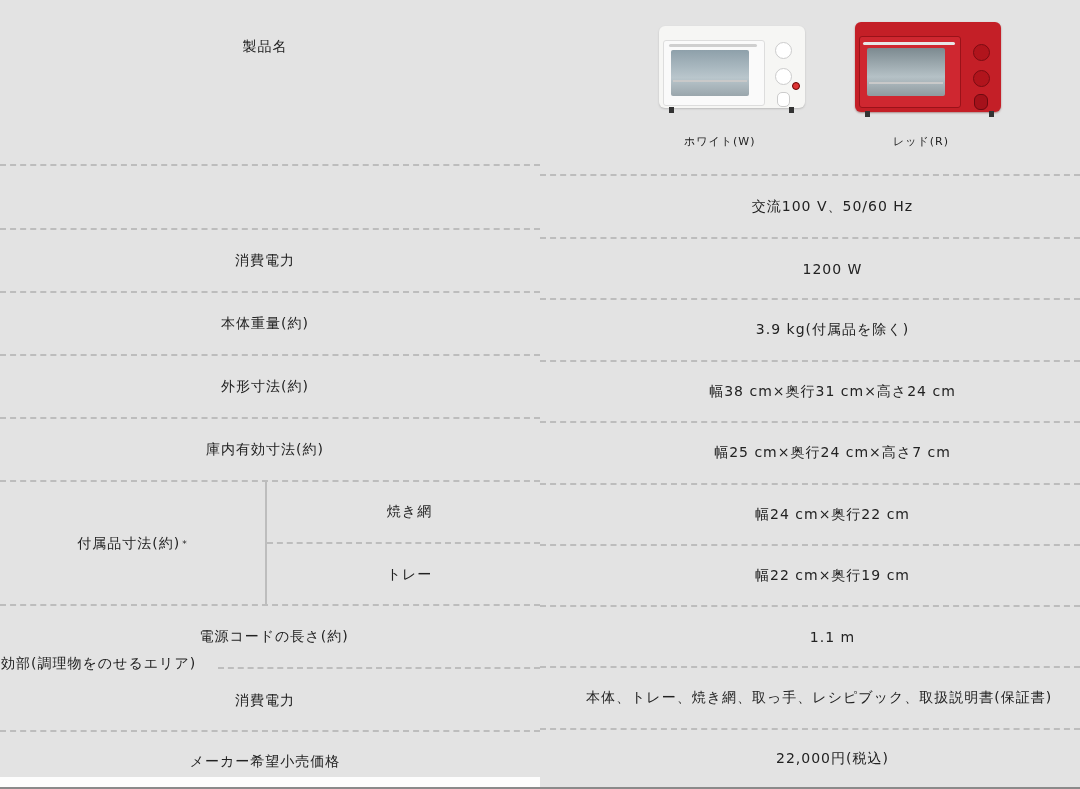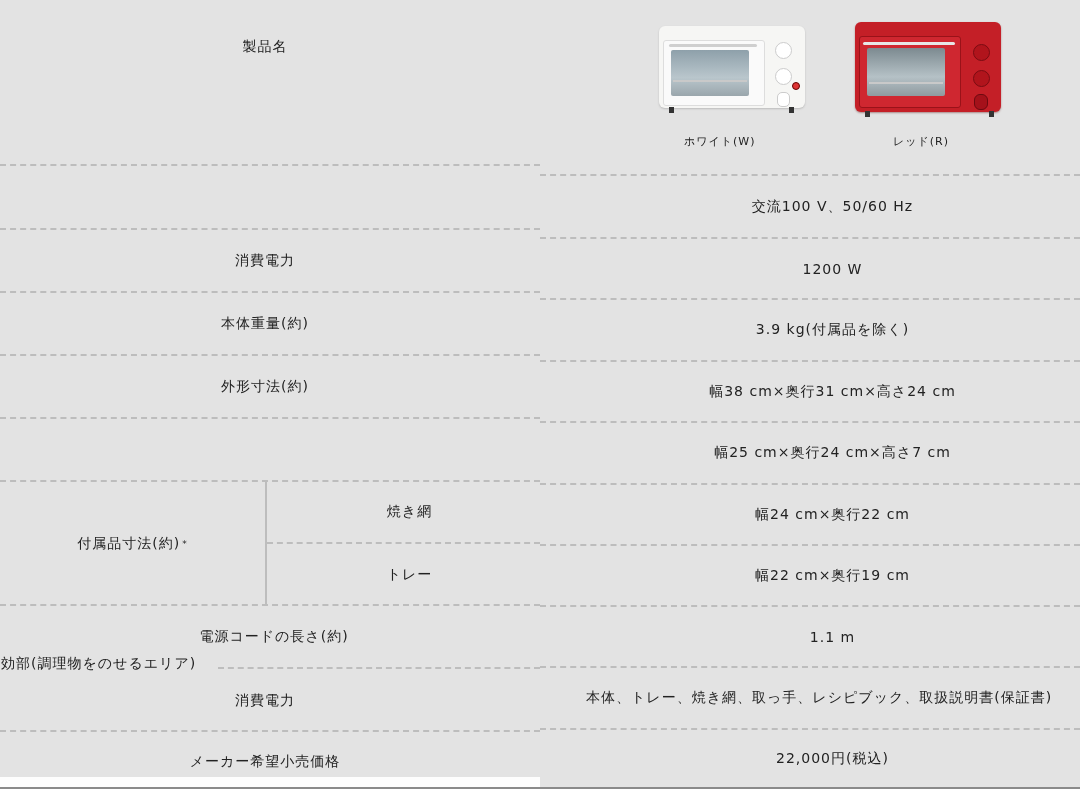--- a/index.html
+++ b/index.html
@@ -50,20 +50,21 @@
 
   <div class="cell" style="left:0;width:530px;top:230px;height:62px;">消費電力</div>
   <div class="hline" style="top:291px;"></div>
 
   <div class="cell" style="left:0;width:530px;top:293px;height:62px;">本体重量(約)</div>
   <div class="hline" style="top:354px;"></div>
 
   <div class="cell" style="left:0;width:530px;top:356px;height:62px;">外形寸法(約)</div>
   <div class="hline" style="top:417px;"></div>
 
+  <div class="cell" style="left:0;width:530px;top:419px;height:62px;">庫内有効寸法(約)</div>
   <div class="hline" style="top:480px;"></div>
 
   <div class="cell" style="left:0;width:265px;top:482px;height:124px;">
     <span>付属品寸法(約)</span>
       <span class="sup">*</span>
   </div>
   <div class="vline" style="left:265px;top:481px;height:124px;"></div>
   <div class="cell" style="left:267px;width:285px;top:482px;height:60px;">焼き網</div>
   <div class="hline" style="top:542px;left:267px;"></div>
   <div class="cell" style="left:267px;width:285px;top:544px;height:62px;">トレー</div>

